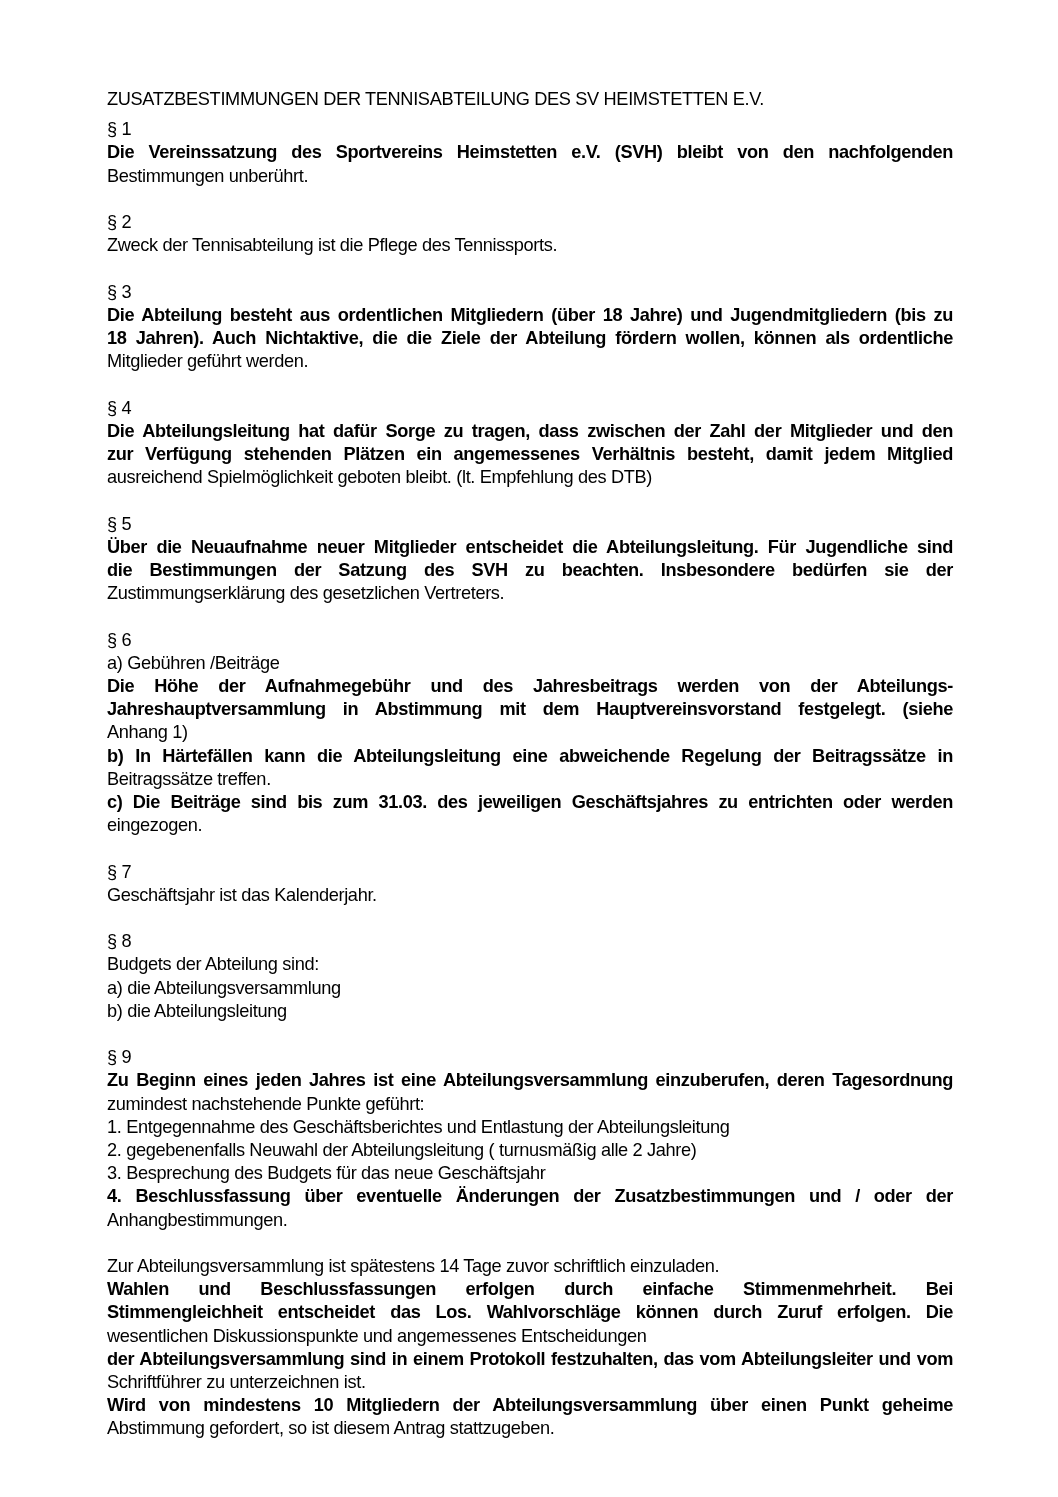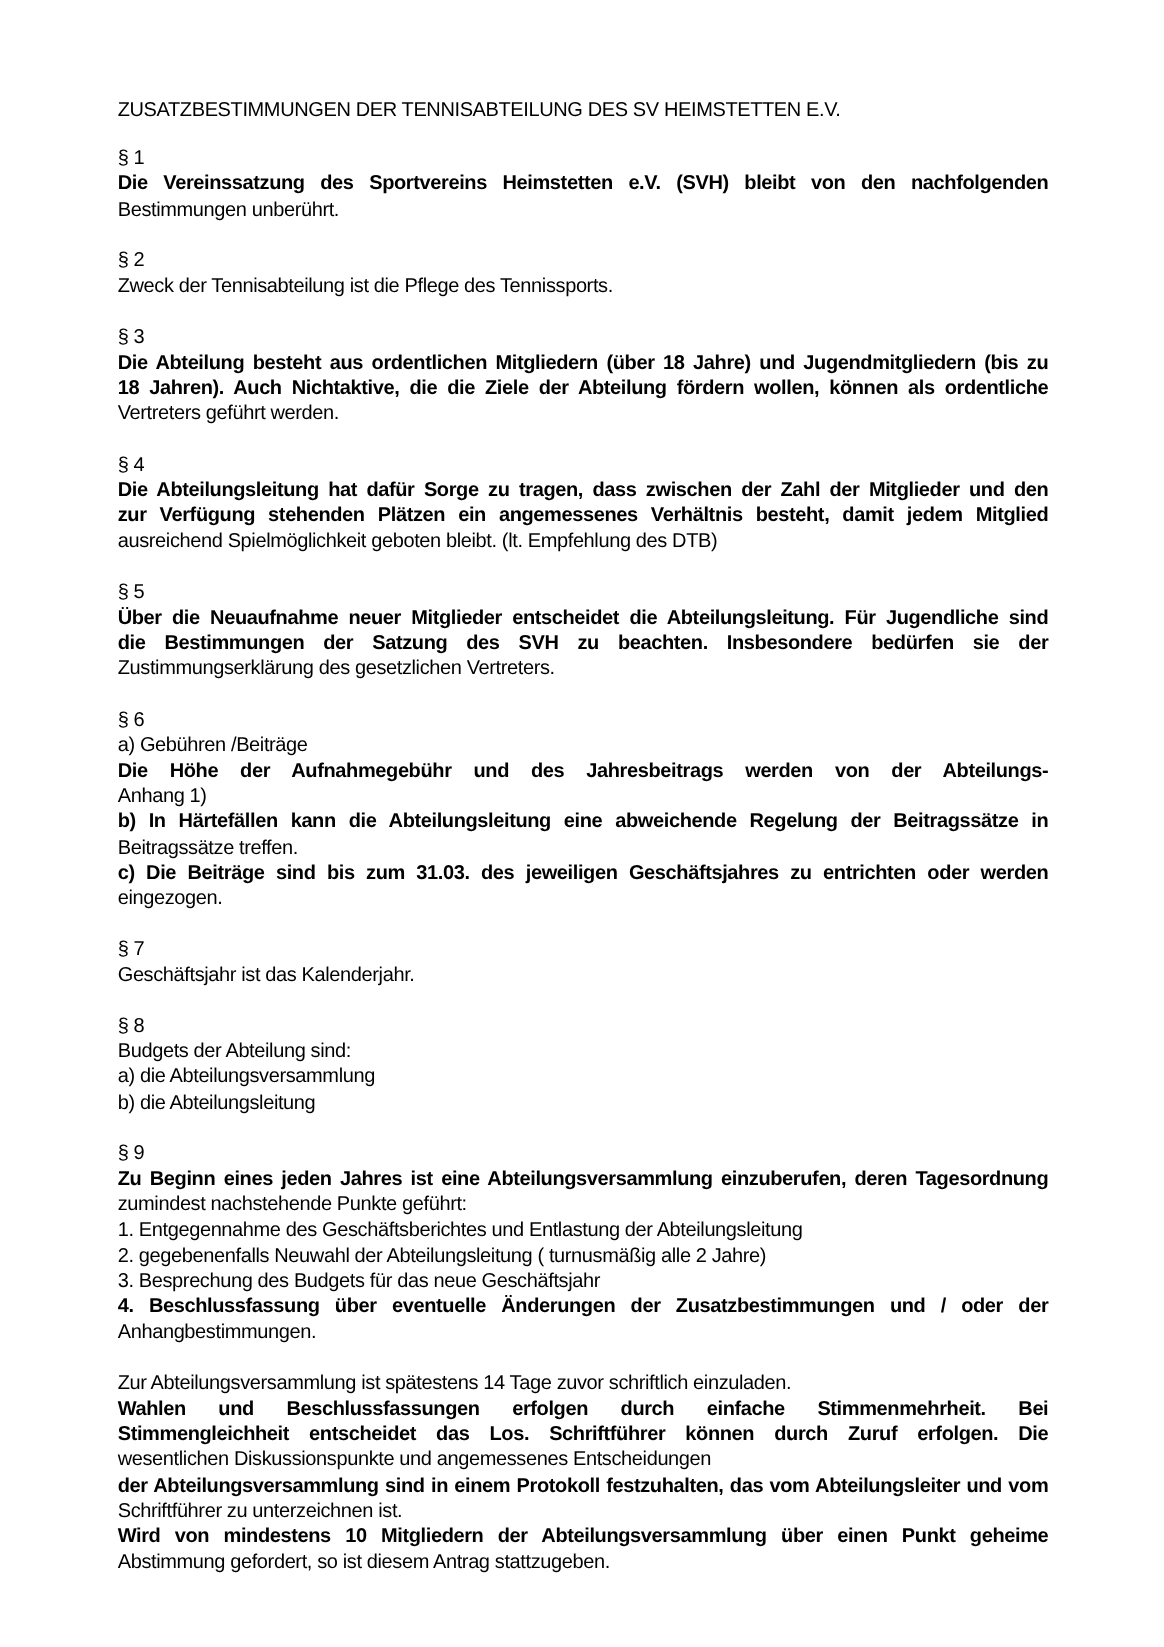--- a/index.html
+++ b/index.html
@@ -8,21 +8,21 @@
     position: absolute;
     left: 107px;
     top: 88px;
     width: 846px;
     font-family: "Liberation Sans", sans-serif;
     font-size: 18.2px;
     line-height: 23.2px;
     color: #000000;
     letter-spacing: -0.35px;
   }
-  .title { margin: 0 0 21px 0; white-space: nowrap; }
+  .title { margin: 0 0 7px 0; white-space: nowrap; }
   .section { margin: 0 0 23.2px 0; }
   .para-num { display: block; }
   .line { display: block; text-align: justify; text-align-last: left; }
   .jline { display: block; text-align: justify; text-align-last: justify; font-weight: bold; }
   .gap { display: block; height: 23.2px; }
 </style>
 </head>
 <body>
 
 <div class="page">
@@ -34,38 +34,39 @@
         <span class="line">Bestimmungen unberührt.</span>
       </div>
       <div class="section">
         <span class="para-num">§ 2</span>
         <span class="line">Zweck der Tennisabteilung ist die Pflege des Tennissports.</span>
       </div>
       <div class="section">
         <span class="para-num">§ 3</span>
         <span class="jline">Die Abteilung besteht aus ordentlichen Mitgliedern (über 18 Jahre) und Jugendmitgliedern (bis zu</span>
         <span class="jline">18 Jahren). Auch Nichtaktive, die die Ziele der Abteilung fördern wollen, können als ordentliche</span>
-        <span class="line">Vertreters geführt werden.</span>
+        <span class="line">Mitglieder geführt werden.</span>
       </div>
       <div class="section">
         <span class="para-num">§ 4</span>
         <span class="jline">Die Abteilungsleitung hat dafür Sorge zu tragen, dass zwischen der Zahl der Mitglieder und den</span>
         <span class="jline">zur Verfügung stehenden Plätzen ein angemessenes Verhältnis besteht, damit jedem Mitglied</span>
         <span class="line">ausreichend Spielmöglichkeit geboten bleibt. (lt. Empfehlung des DTB)</span>
       </div>
       <div class="section">
         <span class="para-num">§ 5</span>
         <span class="jline">Über die Neuaufnahme neuer Mitglieder entscheidet die Abteilungsleitung. Für Jugendliche sind</span>
         <span class="jline">die Bestimmungen der Satzung des SVH zu beachten. Insbesondere bedürfen sie der</span>
         <span class="line">Zustimmungserklärung des gesetzlichen Vertreters.</span>
       </div>
       <div class="section">
         <span class="para-num">§ 6</span>
         <span class="line">a) Gebühren /Beiträge</span>
         <span class="jline">Die Höhe der Aufnahmegebühr und des Jahresbeitrags werden von der Abteilungs-</span>
+        <span class="jline">Jahreshauptversammlung in Abstimmung mit dem Hauptvereinsvorstand festgelegt. (siehe</span>
         <span class="line">Anhang 1)</span>
         <span class="jline">b) In Härtefällen kann die Abteilungsleitung eine abweichende Regelung der Beitragssätze in</span>
         <span class="line">Beitragssätze treffen.</span>
         <span class="jline">c) Die Beiträge sind bis zum 31.03. des jeweiligen Geschäftsjahres zu entrichten oder werden</span>
         <span class="line">eingezogen.</span>
       </div>
       <div class="section">
         <span class="para-num">§ 7</span>
         <span class="line">Geschäftsjahr ist das Kalenderjahr.</span>
       </div>
@@ -80,21 +81,21 @@
         <span class="jline">Zu Beginn eines jeden Jahres ist eine Abteilungsversammlung einzuberufen, deren Tagesordnung</span>
         <span class="line">zumindest nachstehende Punkte geführt:</span>
         <span class="line">1. Entgegennahme des Geschäftsberichtes und Entlastung der Abteilungsleitung</span>
         <span class="line">2. gegebenenfalls Neuwahl der Abteilungsleitung ( turnusmäßig alle 2 Jahre)</span>
         <span class="line">3. Besprechung des Budgets für das neue Geschäftsjahr</span>
         <span class="jline">4. Beschlussfassung über eventuelle Änderungen der Zusatzbestimmungen und / oder der</span>
         <span class="line">Anhangbestimmungen.</span>
         <span class="gap"></span>
         <span class="line">Zur Abteilungsversammlung ist spätestens 14 Tage zuvor schriftlich einzuladen.</span>
         <span class="jline">Wahlen und Beschlussfassungen erfolgen durch einfache Stimmenmehrheit. Bei</span>
-        <span class="jline">Stimmengleichheit entscheidet das Los. Schriftführer können durch Zuruf erfolgen. Die</span>
+        <span class="jline">Stimmengleichheit entscheidet das Los. Wahlvorschläge können durch Zuruf erfolgen. Die</span>
         <span class="line">wesentlichen Diskussionspunkte und angemessenes Entscheidungen</span>
         <span class="jline">der Abteilungsversammlung sind in einem Protokoll festzuhalten, das vom Abteilungsleiter und vom</span>
         <span class="line">Schriftführer zu unterzeichnen ist.</span>
         <span class="jline">Wird von mindestens 10 Mitgliedern der Abteilungsversammlung über einen Punkt geheime</span>
         <span class="line">Abstimmung gefordert, so ist diesem Antrag stattzugeben.</span>
       </div>
     </div>
 </div>
 
 </body></html>

